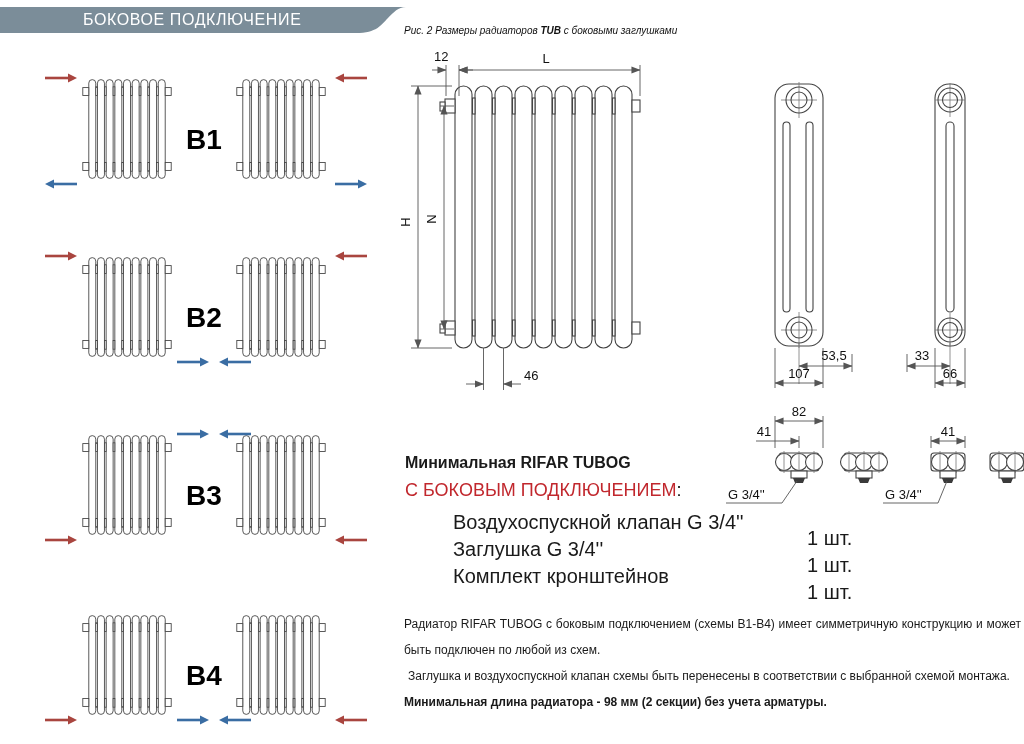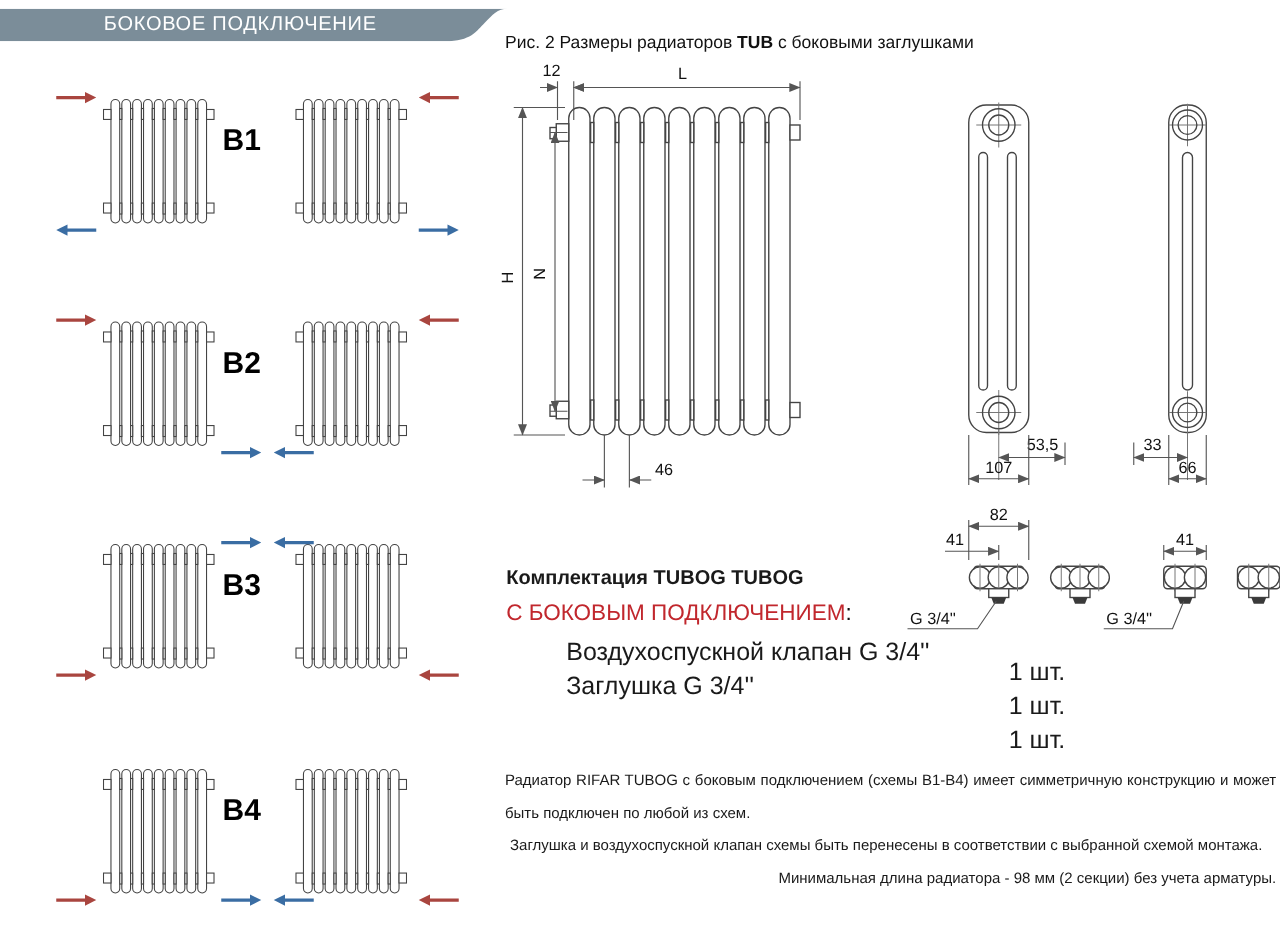--- a/index.html
+++ b/index.html
@@ -10,29 +10,29 @@
   html,body{background:#fff}
   body{font-family:"Liberation Sans",sans-serif;color:var(--txt)}
   #page{position:relative;width:1024px;height:744px;background:#fff;overflow:hidden}
 
   
   .header-bar{position:absolute;left:0;top:7px;width:420px;height:26px}
   .header-title{position:absolute;left:83px;top:10px;width:320px;font-size:16px;
     font-weight:normal;color:#fff;letter-spacing:.6px;line-height:20px}
 
   
-  .caption{position:absolute;left:404px;top:25px;font-size:14px;color:#111}
+  .caption{position:absolute;left:404px;top:25px;font-size:10px;font-style:italic;color:#111}
   .caption b{font-weight:bold}
 
   
   .scheme-row{position:absolute;left:40px;width:372px;height:140px}
   .rad{position:absolute;top:4px;width:90px;height:126px}
   .rad.left{left:42px}.rad.right{left:196px}
-  .scheme-label{position:absolute;left:138px;top:37px;width:52px;
-    font-size:24px;font-weight:bold;color:#000}
+  .scheme-label{position:absolute;left:138px;top:62px;width:52px;text-align:center;
+    font-size:28px;font-weight:bold;color:#000}
   .arrow{position:absolute;width:34px;height:12px}
   .arrow line{stroke:currentColor;stroke-width:2.6}
   .arrow polygon{fill:currentColor}
   .red{color:var(--arrow-red)} .blue{color:var(--arrow-blue)}
   .dir-left{transform:scaleX(-1)}
   .slot-Lout{left:4px}.slot-Lin{left:136px}.slot-Rin{left:178px}.slot-Rout{left:294px}
   .row-top{top:10px}.row-bottom{top:116px}
 
   
   .techsvg{position:absolute}
@@ -51,21 +51,21 @@
   .kit-sub .colon{color:#111}
   .kit-items{margin-top:9px}
   .kit-row{position:relative;height:27px;font-size:20px}
   .kit-name{position:absolute;left:48px;top:0}
   .kit-qty{position:absolute;left:402px;top:16px}
 
   
   .notes{position:absolute;left:404px;top:611px;width:617px;font-size:12px;
     line-height:26px;text-align:justify}
   .notes p[data-name="note-transfer"]{text-indent:4px}
-  .notes .bold{font-weight:normal;text-align:right}
+  .notes .bold{font-weight:bold;text-align:left}
 </style>
 </head>
 <body>
 
 <div id="page" data-name="datasheet-page">
 
   <svg width="0" height="0" style="position:absolute" aria-hidden="true">
     <defs>
       <symbol id="rad" viewBox="0 0 113 126">
         <rect class="tube" x="8.5" y="1" width="8.8" height="124" rx="4.4"></rect>
@@ -370,32 +370,33 @@
     <rect class="tube" x="290" y="55" width="34" height="18" rx="3"></rect>
     <circle class="tube" cx="299" cy="64" r="8.5"></circle>
       <circle class="tube" cx="315" cy="64" r="8.5"></circle>
     <line class="cl" x1="299" y1="53" x2="299" y2="75"></line>
       <line class="cl" x1="315" y1="53" x2="315" y2="75"></line>
     <rect class="tube" x="299" y="73" width="16" height="7"></rect>
       <path class="dark" d="M301,80 L313,80 L311,85 L303,85 Z"></path>
   </svg>
 
   <div class="kit" data-name="kit-block">
-    <div class="kit-title" data-name="kit-title">Комплектация TUBOG TUBOG</div>
+    <div class="kit-title" data-name="kit-title">Минимальная RIFAR TUBOG</div>
     <div class="kit-sub" data-name="kit-subtitle"><span data-name="kit-subtitle-red">С БОКОВЫМ ПОДКЛЮЧЕНИЕМ</span><span class="colon" data-name="kit-subtitle-colon">:</span></div>
     <div class="kit-items" data-name="kit-items">
       <div class="kit-row" data-name="kit-item-row">
         <span class="kit-name" data-name="kit-item-name">Воздухоспускной клапан G 3/4''</span>
         <span class="kit-qty" data-name="kit-item-qty">1 шт.</span>
       </div>
       <div class="kit-row" data-name="kit-item-row">
         <span class="kit-name" data-name="kit-item-name">Заглушка G 3/4''</span>
         <span class="kit-qty" data-name="kit-item-qty">1 шт.</span>
       </div>
       <div class="kit-row" data-name="kit-item-row">
+        <span class="kit-name" data-name="kit-item-name">Комплект кронштейнов</span>
         <span class="kit-qty" data-name="kit-item-qty">1 шт.</span>
       </div>
     </div>
   </div>
 
   <div class="notes" data-name="notes-block">
     <p data-name="note-symmetry">Радиатор RIFAR TUBOG с боковым подключением (схемы В1-В4) имеет симметричную конструкцию и может быть подключен по любой из схем.</p>
     <p data-name="note-transfer">Заглушка и воздухоспускной клапан схемы быть перенесены в соответствии с выбранной схемой монтажа.</p>
     <p class="bold" data-name="note-min-length">Минимальная длина радиатора - 98 мм (2 секции) без учета арматуры.</p>
   </div>

